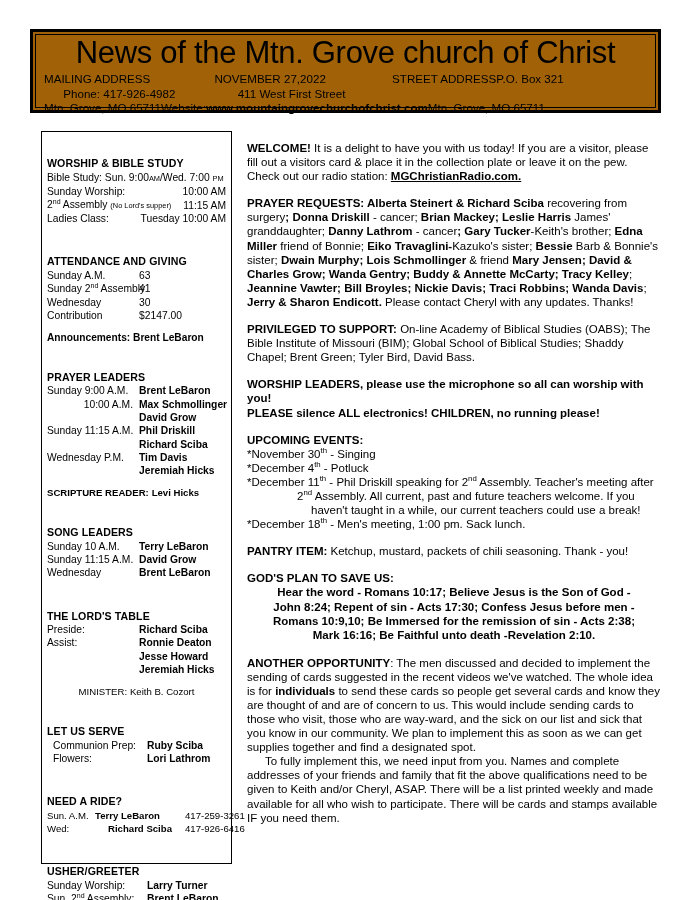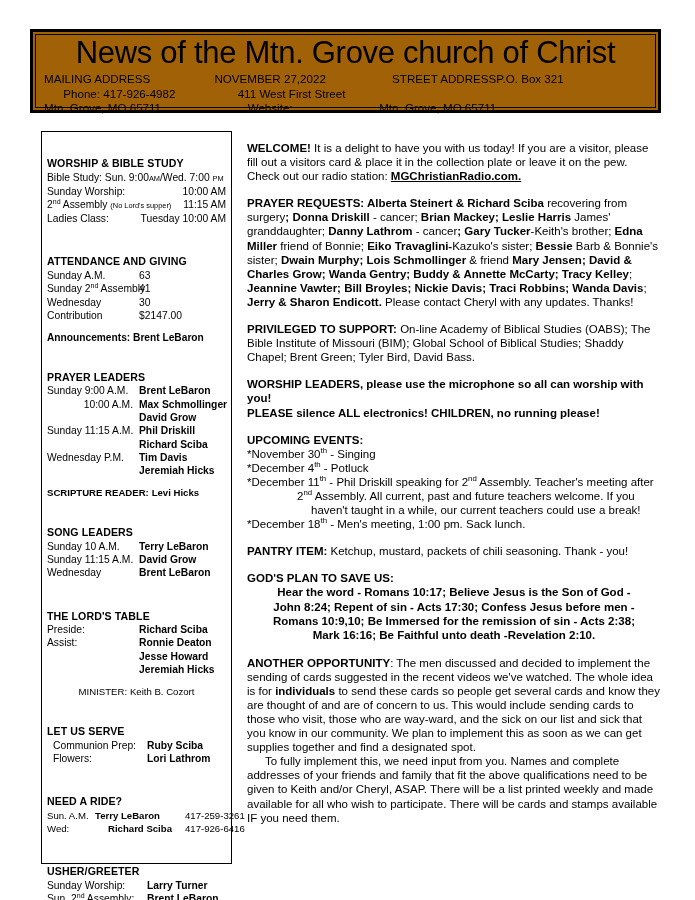--- a/index.html
+++ b/index.html
@@ -78,20 +78,21 @@
     margin-top: 20px;
     margin-bottom: 1px;
   }
   .sb-gap { height: 10px; }
   .sb-gap-sm { height: 6px; }
   .row {
     display: flex;
     justify-content: space-between;
     white-space: nowrap;
     line-height: 13.2px;
+    align-items: flex-end;
   }
   .row .lbl { font-weight: normal; }
   .row .val-plain { font-weight: normal; }
   .tiny { font-size: 7.4px; }
   sup { font-size: 0.68em; vertical-align: super; line-height: 0; }
   .centerline { text-align: center; font-weight: normal; font-size: 10.2px; }
   .leftbold { font-weight: bold; font-size: 10.2px; }
 
   
   .r2 { display: flex; line-height: 13.3px; white-space: nowrap; }
@@ -141,20 +142,21 @@
       <div class="addr-col-mid">NOVEMBER 27,2022</div>
       <div class="addr-col-right">STREET ADDRESS</div>
 
       <div class="addr-col-left">P.O. Box 321</div>
       <div class="addr-col-mid">Phone: 417-926-4982</div>
       <div class="addr-col-right">411 West First Street</div>
 
       <div class="website-line">
         <span class="wl-left">Mtn. Grove, MO 65711</span>
         <span class="wl-left">Website:</span>
+        <span class="wl-left bold">www.mountaingrovechurchofchrist.com</span>
         <span class="wl-right">Mtn. Grove, MO 65711</span>
       </div>
     </div>
   </div>
 </div>
 
 <div class="sidebar">
 
   <div class="sb-head">WORSHIP &amp; BIBLE STUDY</div>
   <div class="row">

